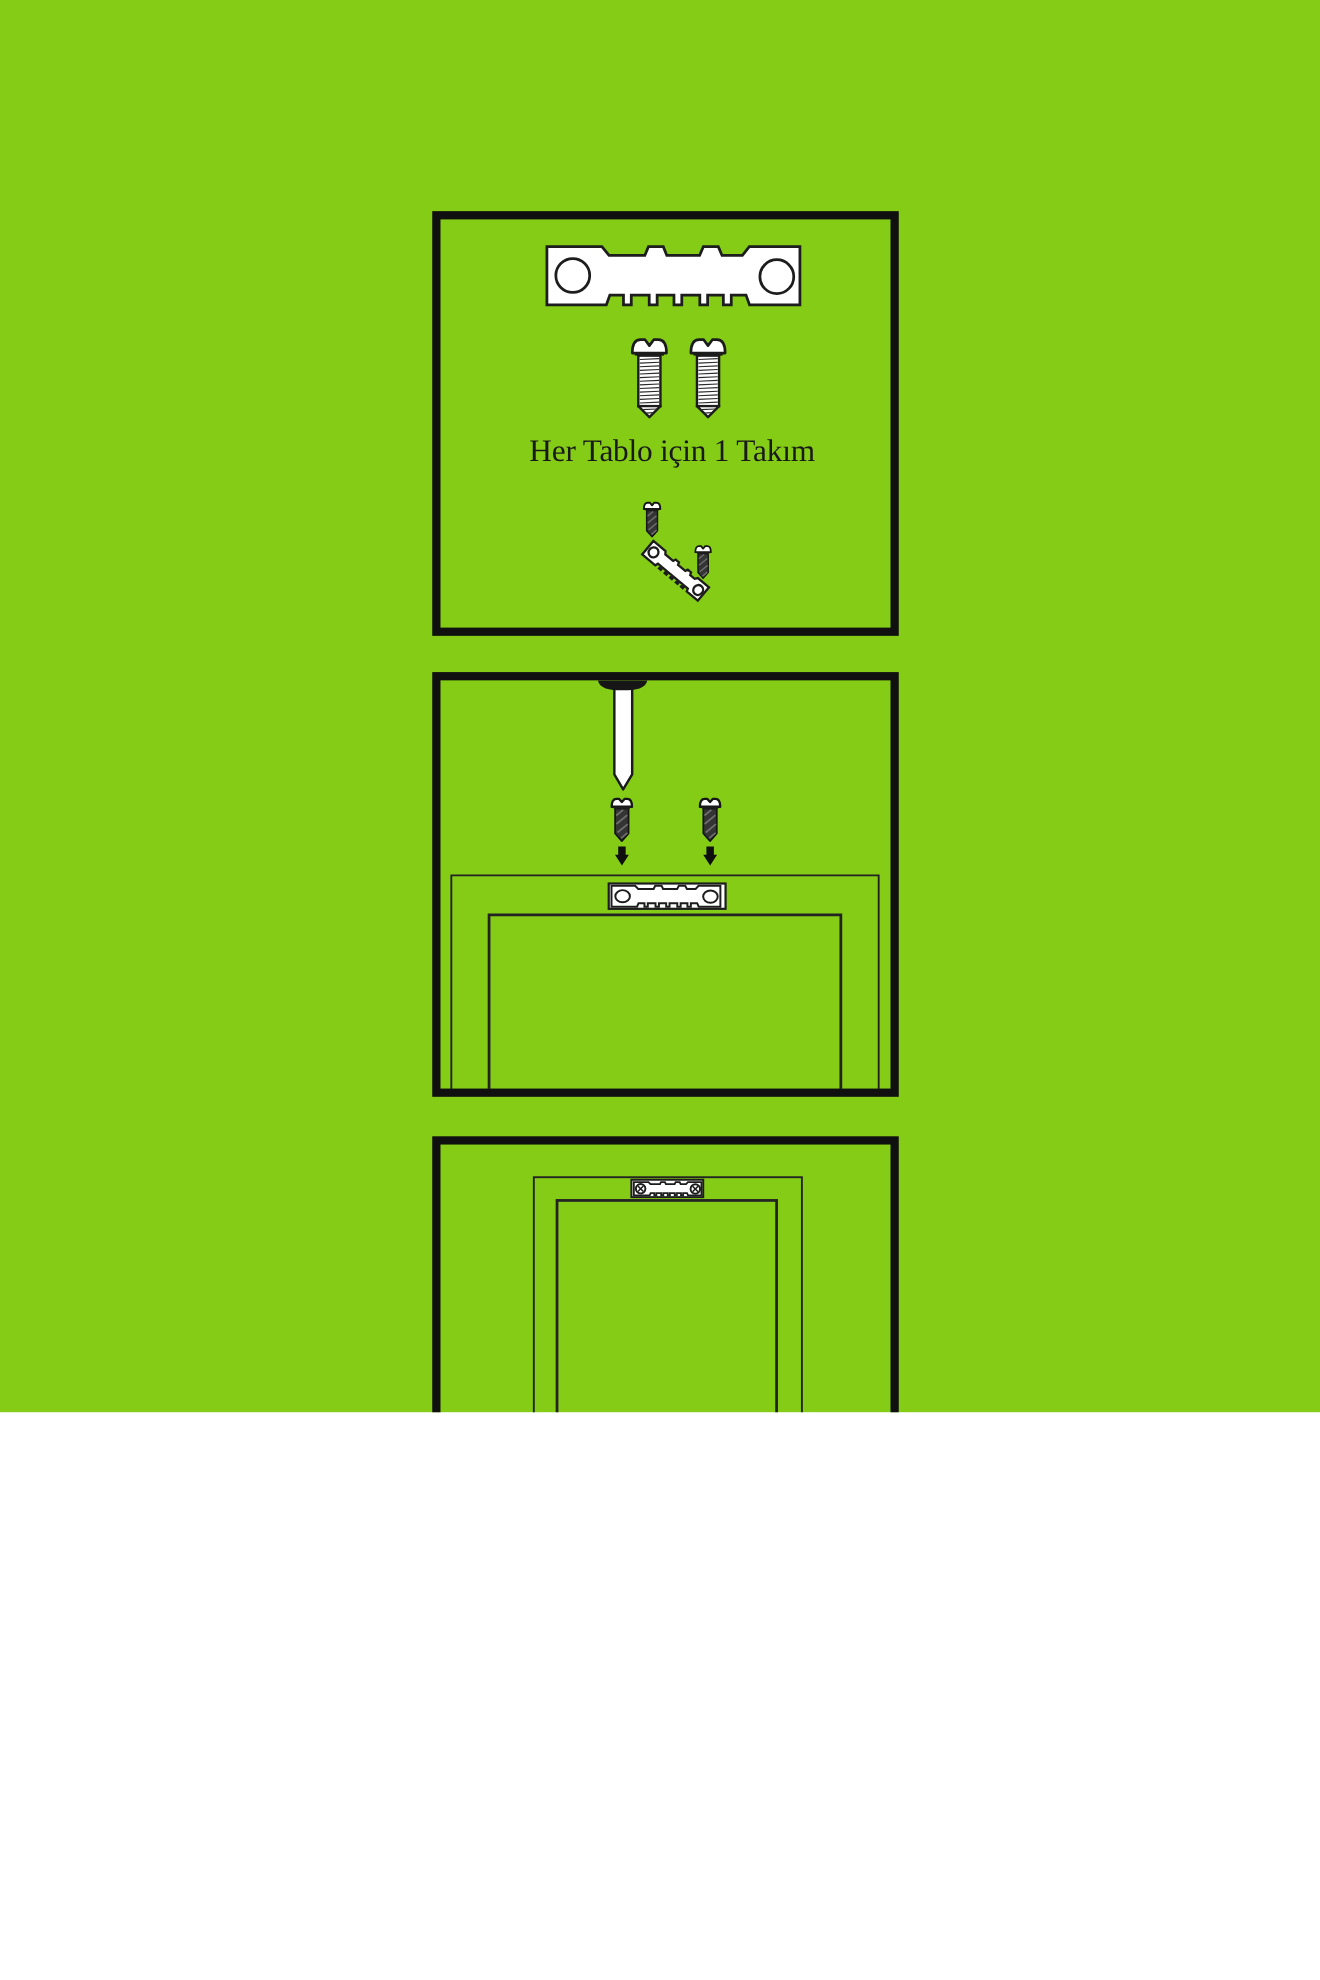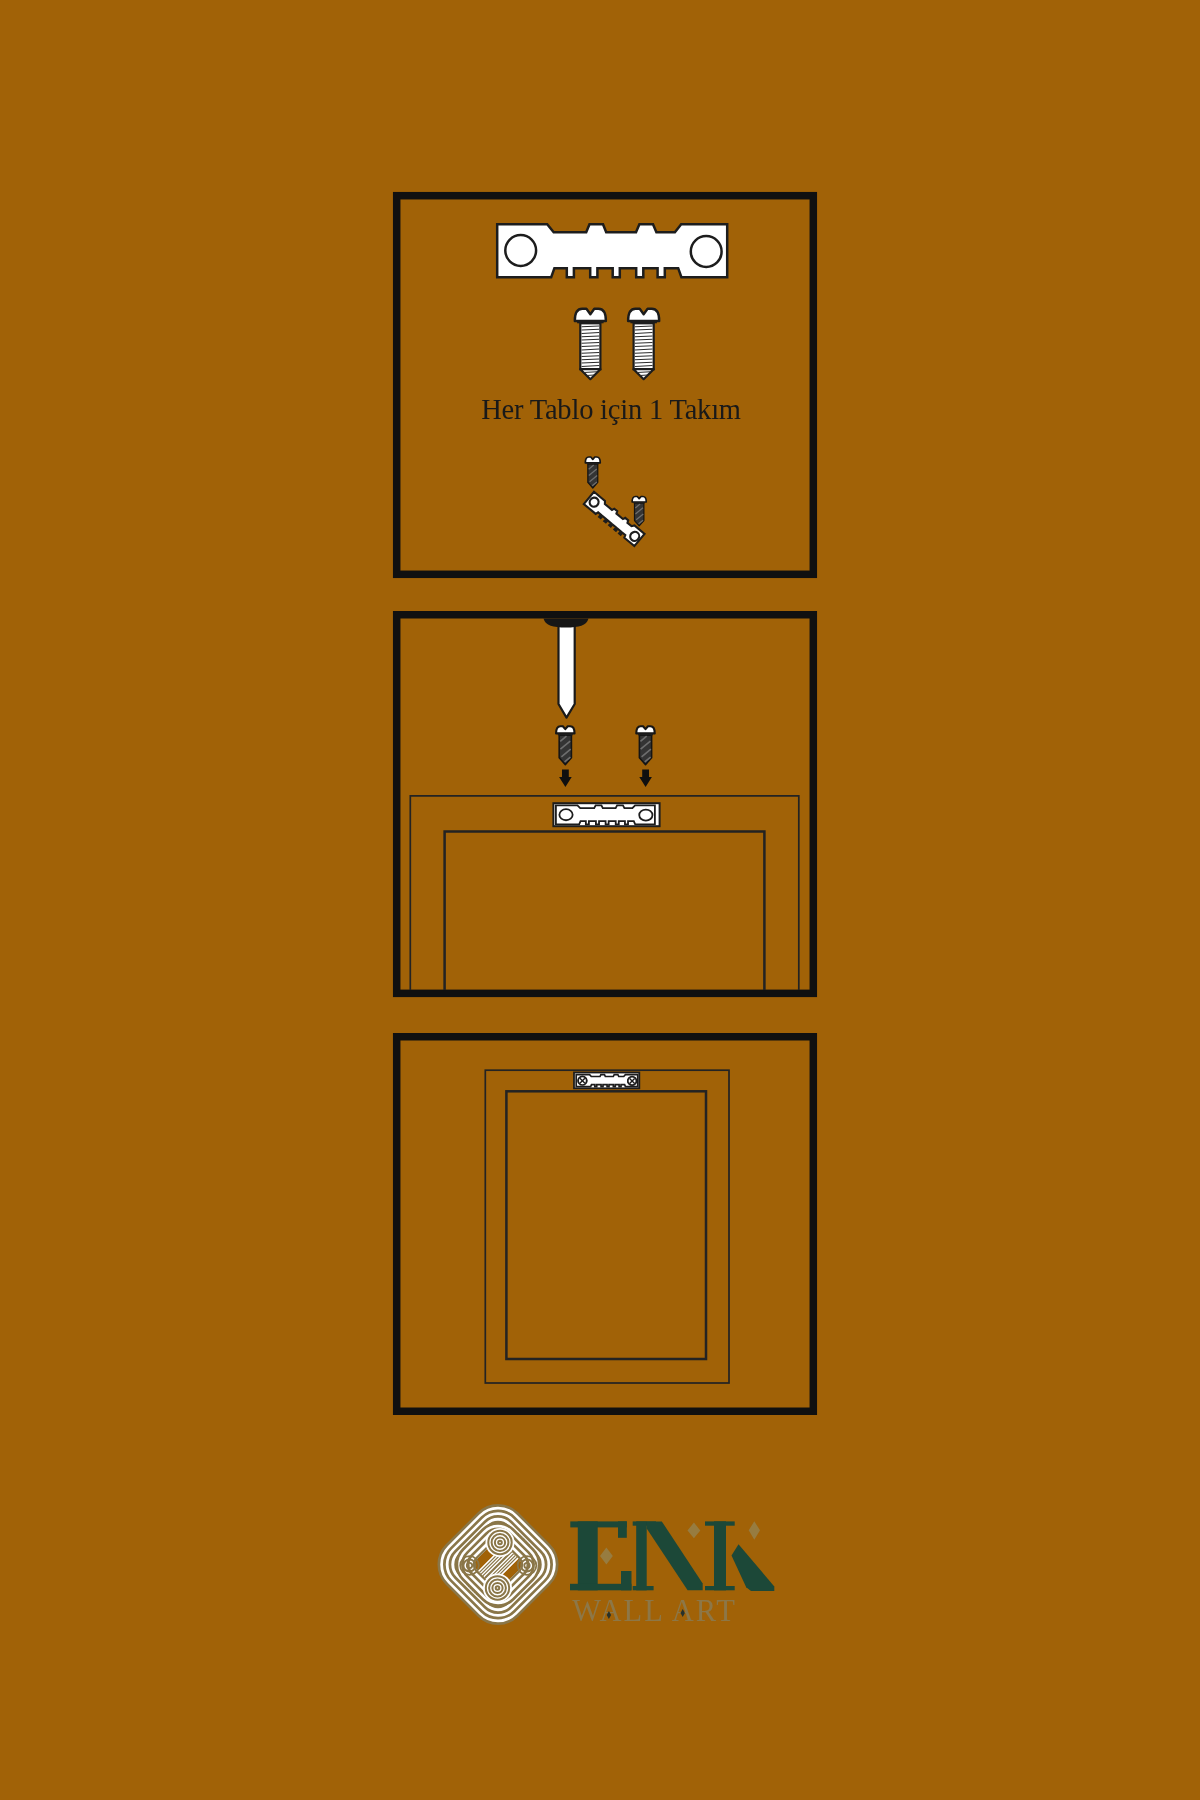--- a/index.html
+++ b/index.html
@@ -1,16 +1,16 @@
 <!DOCTYPE html>
 <html><head>
 <meta charset="utf-8">
 <style>
   html,body{margin:0;padding:0;background:#ffffff;}
-  .page{position:relative;width:1200px;height:1800px;background:#a16207;overflow:hidden;}
+  .page{position:relative;width:1200px;height:1284px;background:#84cc16;overflow:hidden;}
   svg{display:block;}
   text{font-family:"Liberation Serif", serif;}
 </style>
 </head>
 <body>
 <div class="page">
 <svg width="1200" height="1800" viewBox="0 0 1200 1800">
 <defs>
   <clipPath id="knotinner">
           <rect x="461.35" y="1527.85" width="73.3" height="73.3" rx="22.5" transform="rotate(45 498 1564.5)"></rect>

